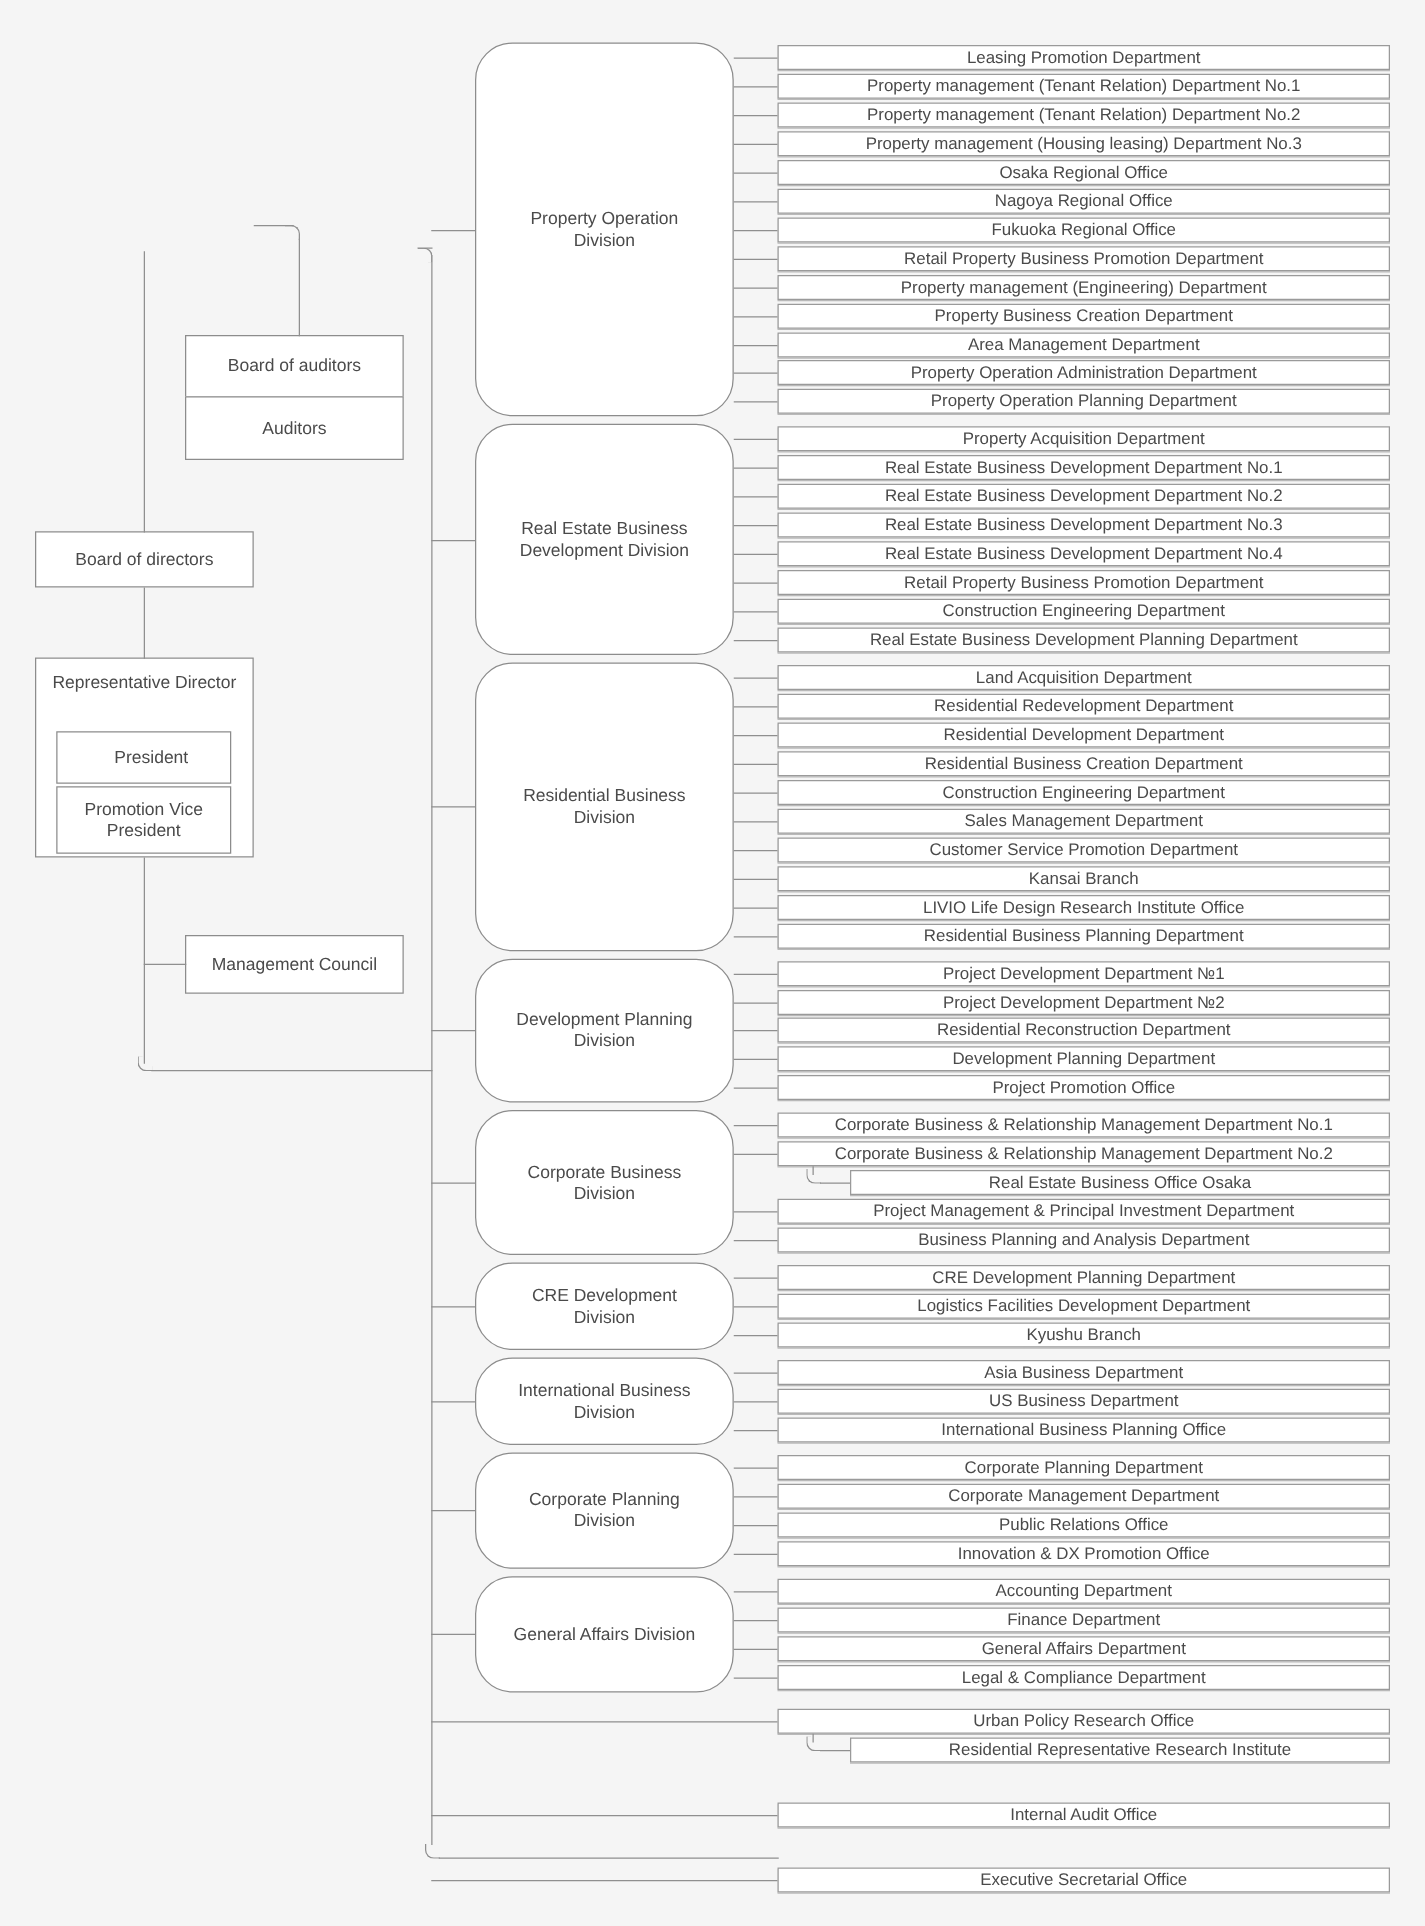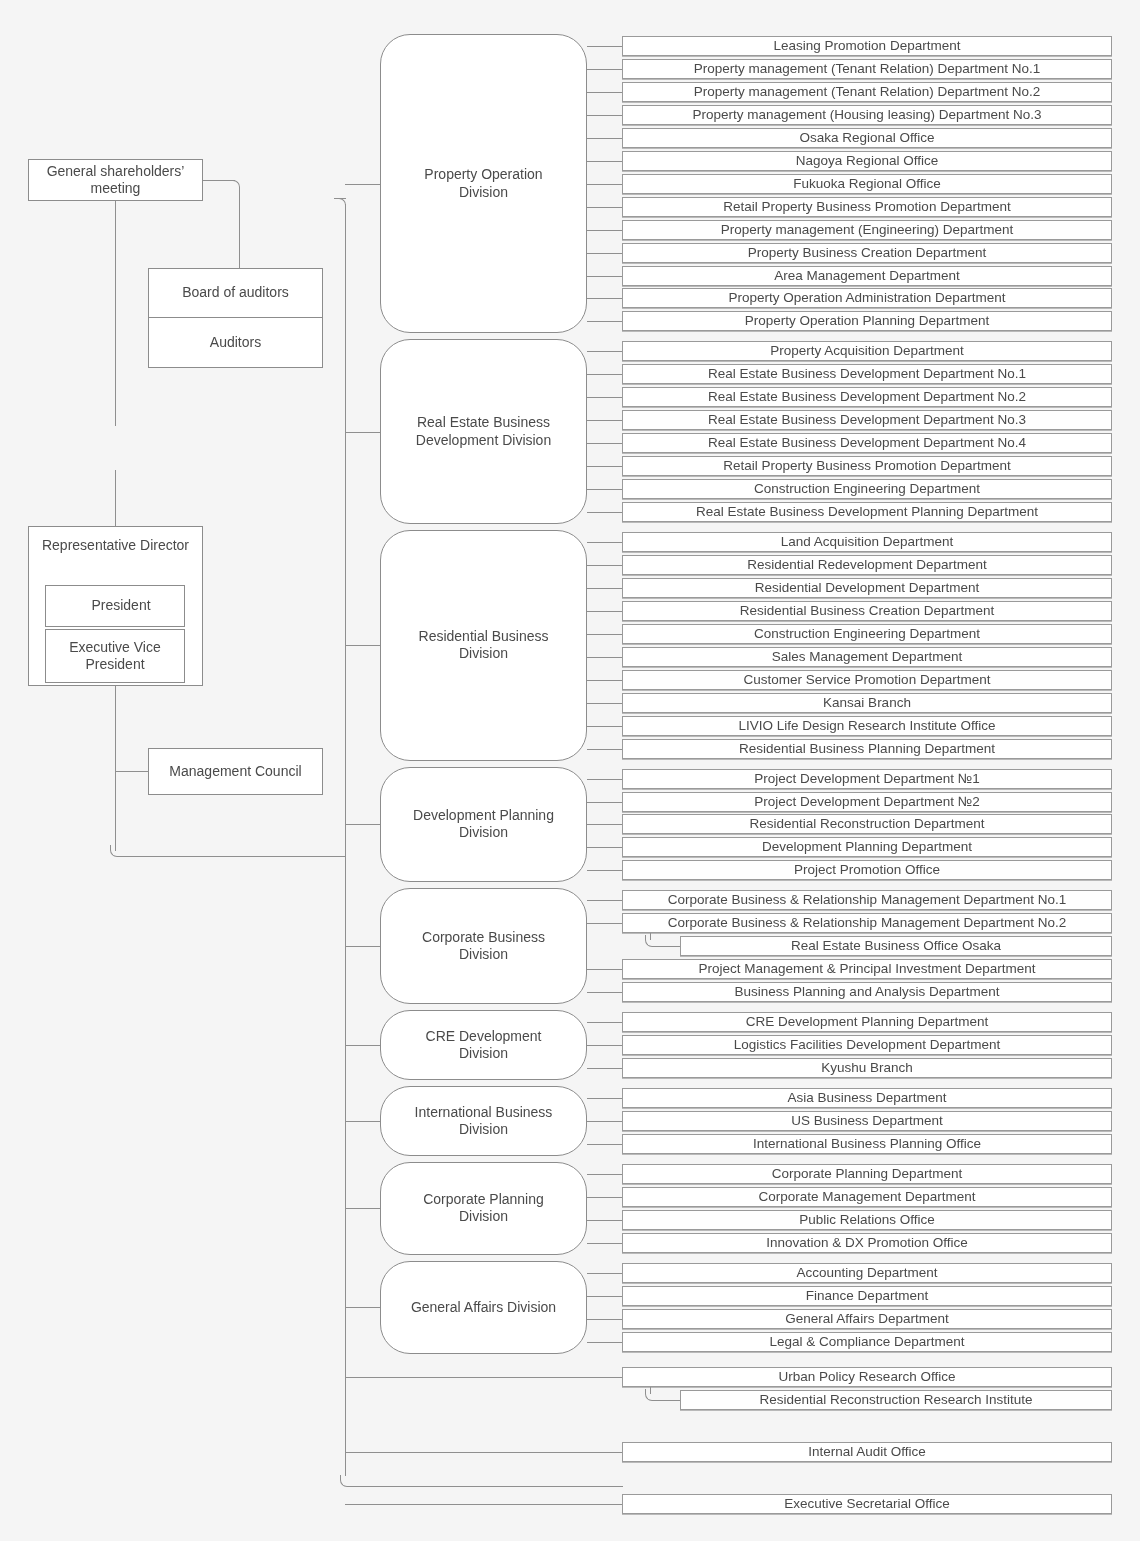--- a/index.html
+++ b/index.html
@@ -58,32 +58,32 @@
   .corner-lb{border-top:none;border-right:none;border-bottom-left-radius:7px;}
   
   .corner-tr{border-left:none;border-bottom:none;border-top-right-radius:7px;}
 </style>
 </head>
 <body>
 
 <div id="stage">
 
 
-  <div class="box left-box" style="left:28px;top:159px;width:175px;height:42px;">General shareholders’ meeting</div>
 
   <div class="box left-box" style="left:148px;top:268px;width:175px;height:50px;">Board of auditors</div>
 
   <div class="box left-box" style="left:148px;top:317px;width:175px;height:51px;">Auditors</div>
 
+  <div class="box left-box" style="left:28px;top:425px;width:175px;height:45px;">Board of directors</div>
 
   <div class="box left-box" style="left:28px;top:526px;width:175px;height:160px;align-items:flex-start;padding-top:10px;">
     <span>Representative Director</span>
   </div>
   <div class="box left-box" style="left:45px;top:585px;width:140px;height:42px;padding-left:16px;">President</div>
-  <div class="box left-box" style="left:45px;top:629px;width:140px;height:54px;">Executive Vice President</div>
+  <div class="box left-box" style="left:45px;top:629px;width:140px;height:54px;">Promotion Vice President</div>
 
   <div class="box left-box" style="left:148px;top:748px;width:175px;height:47px;">Management Council</div>
 
   <div class="ln hln" style="left:203px;top:180px;width:32px;height:1px;"></div>
   <div class="elbow corner-tr" style="left:228px;top:180px;width:12px;height:12px;"></div>
   <div class="ln vln" style="left:239px;top:191px;width:1px;height:78px;"></div>
 
   <div class="ln vln" style="left:115px;top:201px;width:1px;height:225px;"></div>
 
   <div class="ln vln" style="left:115px;top:470px;width:1px;height:57px;"></div>
@@ -245,21 +245,21 @@
       <div class="box dept" style="left:622px;top:1263px;width:490px;height:20px;">Accounting Department</div>
       <div class="ln hln" style="left:587px;top:1273px;width:35px;height:1px;"></div>
       <div class="box dept" style="left:622px;top:1286px;width:490px;height:20px;">Finance Department</div>
       <div class="ln hln" style="left:587px;top:1296px;width:35px;height:1px;"></div>
       <div class="box dept" style="left:622px;top:1309px;width:490px;height:20px;">General Affairs Department</div>
       <div class="ln hln" style="left:587px;top:1319px;width:35px;height:1px;"></div>
       <div class="box dept" style="left:622px;top:1332px;width:490px;height:20px;">Legal &amp; Compliance Department</div>
       <div class="ln hln" style="left:587px;top:1342px;width:35px;height:1px;"></div>
       <div class="box dept" style="left:622px;top:1367px;width:490px;height:20px;">Urban Policy Research Office</div>
       <div class="ln hln" style="left:345px;top:1377px;width:277px;height:1px;"></div>
-      <div class="box dept" style="left:680px;top:1389.95px;width:432px;height:20px;">Residential Reconstruction Research Institute</div>
+      <div class="box dept" style="left:680px;top:1389.95px;width:432px;height:20px;">Residential Representative Research Institute</div>
       <div class="ln vln" style="left:650px;top:1387px;width:1px;height:6.9500000000000455px;"></div>
       <div class="elbow corner-lb" style="left:645px;top:1388.95px;width:12px;height:12px;"></div>
       <div class="ln hln" style="left:656px;top:1399.95px;width:24px;height:1px;"></div>
       <div class="box dept" style="left:622px;top:1441.95px;width:490px;height:20px;">Internal Audit Office</div>
       <div class="ln hln" style="left:345px;top:1451.95px;width:277px;height:1px;"></div>
       <div class="box dept" style="left:622px;top:1493.95px;width:490px;height:20px;">Executive Secretarial Office</div>
       <div class="ln hln" style="left:345px;top:1503.95px;width:277px;height:1px;"></div>
     </div>
 
 </div>

